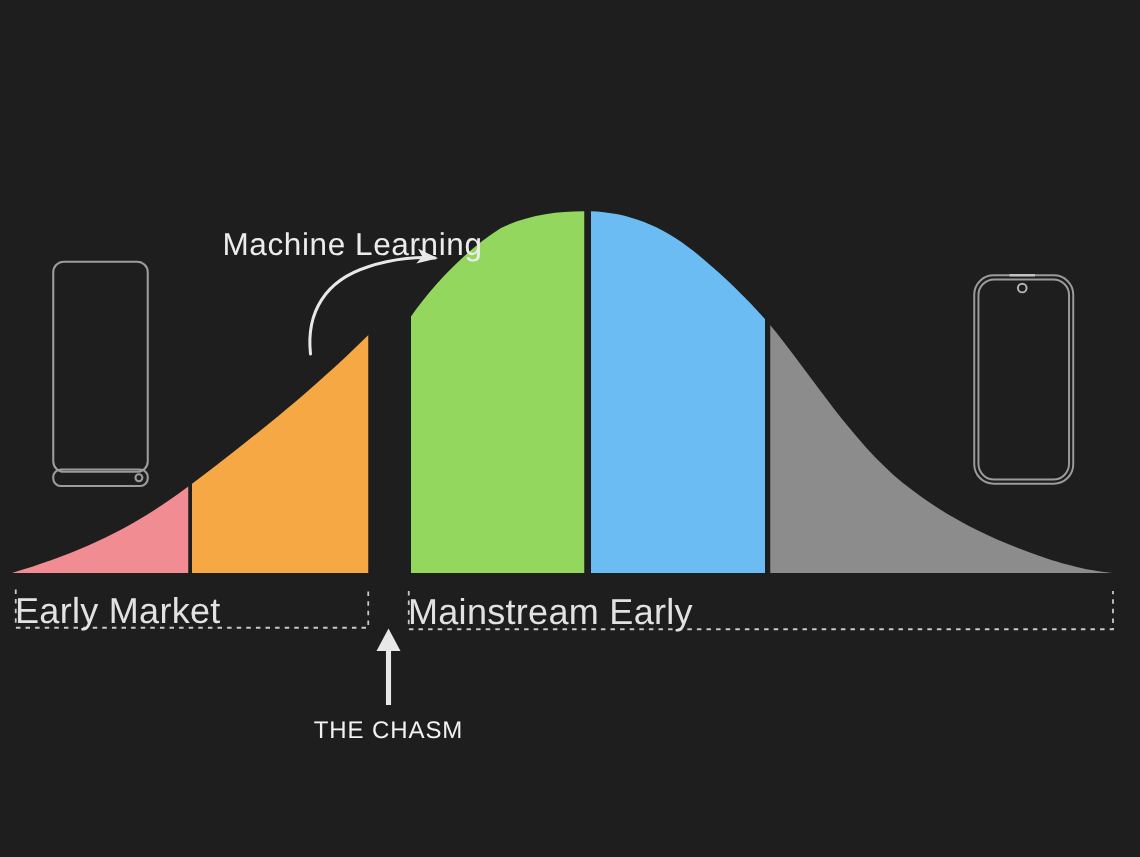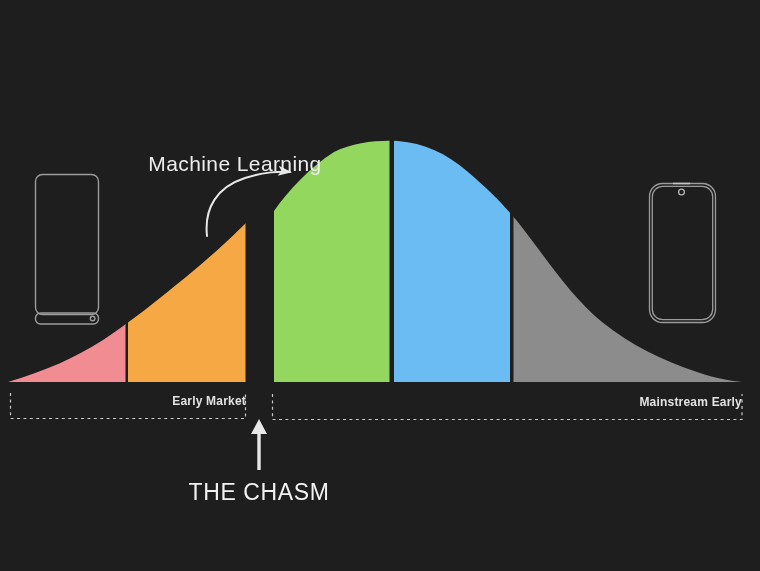--- a/index.html
+++ b/index.html
@@ -8,27 +8,27 @@
     background:#1E1E1E;
     font-family:"Liberation Sans", sans-serif;
   }
   .stage{position:absolute;left:0;top:0;width:760px;height:571px;}
   .label{position:absolute;color:#EAEAEA;white-space:nowrap;}
   .ml-label{
     left:120px;top:132px;width:230px;text-align:center;
     font-size:21px;letter-spacing:0.4px;color:#ECECEC;margin-top:20px;
   }
   .bracket-label{
-    font-size:12px;color:#E2E2E2;text-align:right;letter-spacing:0.2px;font-weight:bold;
+    font-size:24px;color:#E2E2E2;text-align:left;letter-spacing:0.2px;
   }
   .early-label{left:10px;top:394px;width:236px;}
   .mainstream-label{left:272px;top:395px;width:470px;}
   .chasm-label{
     left:168px;top:479px;width:182px;text-align:center;
-    font-size:23px;letter-spacing:0.6px;color:#F2F2F2;
+    font-size:16px;letter-spacing:0.6px;color:#F2F2F2;
   }
 </style>
 </head>
 <body>
 
 <div class="canvas">
 
   <svg class="stage" viewBox="0 0 760 571">
     <defs>
       <clipPath id="bellClip">

